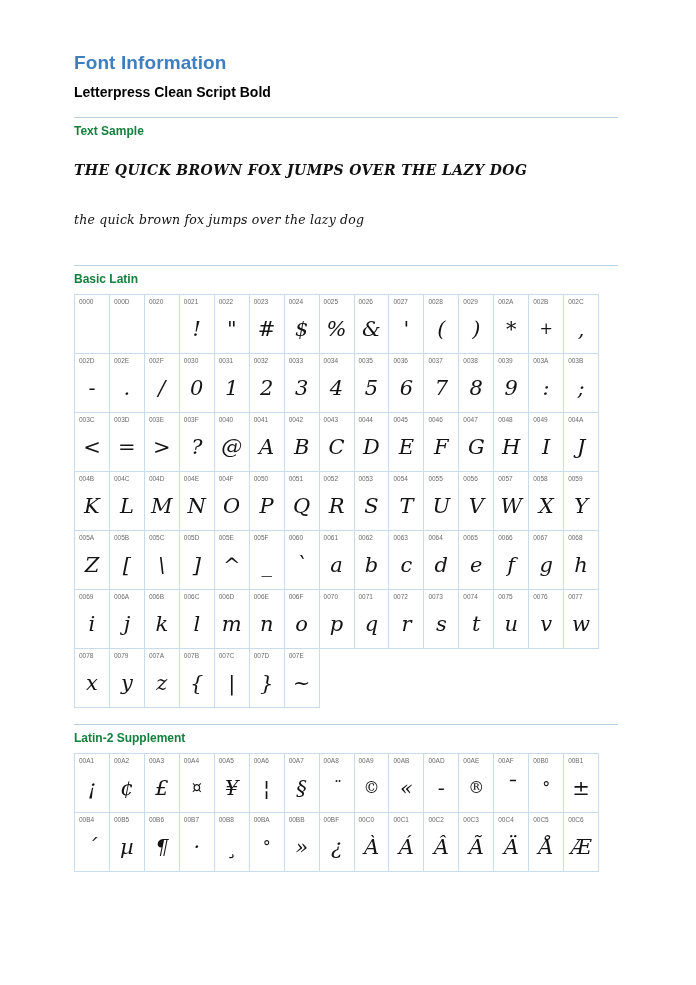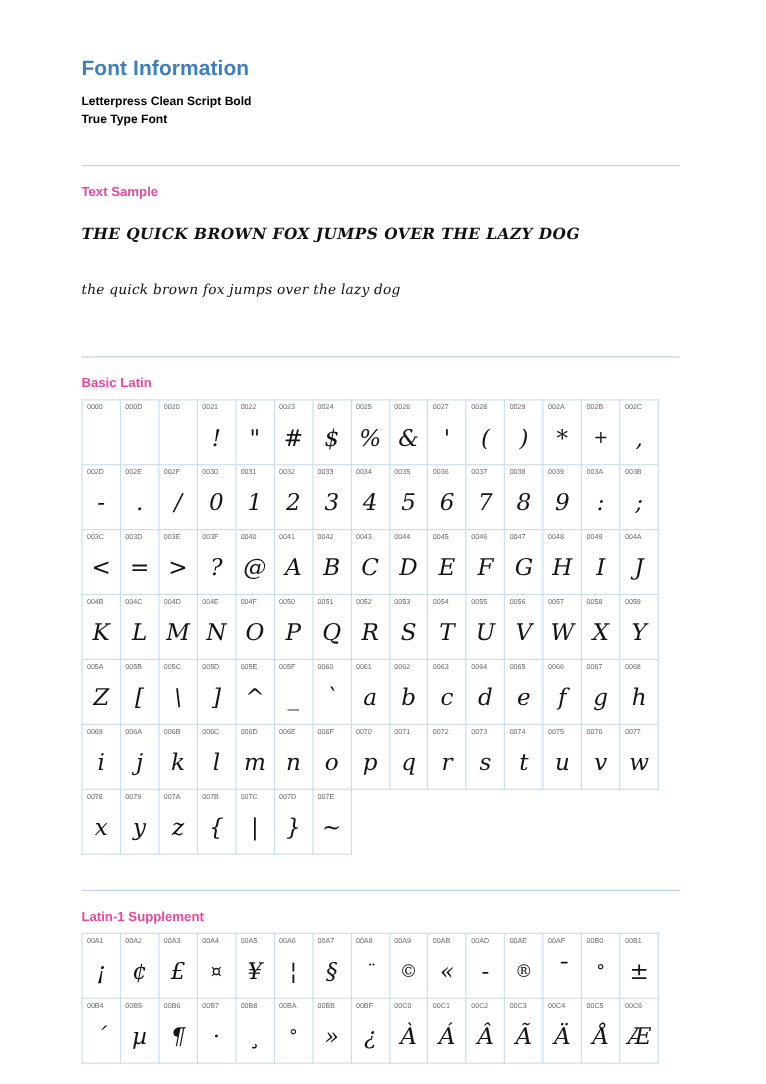--- a/index.html
+++ b/index.html
@@ -22,32 +22,32 @@
     padding: 52px 74px 0 74px;
   }
   .doc-title {
     font-size: 19px;
     font-weight: bold;
     color: #3f7fbf;
     margin: 0 0 10px 0;
     letter-spacing: 0.1px;
   }
   .info-line {
-    font-size: 11px;
+    font-size: 14px;
     font-weight: bold;
     line-height: 17px;
     color: #000;
   }
   .section-head {
     font-size: 12px;
     font-weight: bold;
-    color: #ec4899;
+    color: #15803d;
     border-top: 1px solid #b9d0e6;
-    padding-top: 16px;
-    margin-top: 32px;
+    padding-top: 6px;
+    margin-top: 16px;
     margin-bottom: 8px;
   }
   .sample-block {
     text-align: left;
     padding: 6px 0 10px 0;
   }
   .sample-upper {
     font-family: "DejaVu Serif", serif;
     font-style: italic;
     font-weight: bold;
@@ -107,21 +107,20 @@
 </style>
 </head>
 <body>
 
 <div class="page">
 
   <h1 class="doc-title">Font Information</h1>
 
   <div>
     <div class="info-line">Letterpress Clean Script Bold</div>
-    <div class="info-line">True Type Font</div>
   </div>
 
   <div class="section-head">Text Sample</div>
 
   <div class="sample-block">
     <div class="sample-upper">THE QUICK BROWN FOX JUMPS OVER THE LAZY DOG</div>
     <div class="sample-lower">the quick brown fox jumps over the lazy dog</div>
   </div>
 
   <div class="section-head">Basic Latin</div>
@@ -541,21 +540,21 @@
         <td class="empty"></td>
         <td class="empty"></td>
         <td class="empty"></td>
         <td class="empty"></td>
         <td class="empty"></td>
         <td class="empty"></td>
       </tr>
     </tbody>
   </table>
 
-  <div class="section-head">Latin-1 Supplement</div>
+  <div class="section-head">Latin-2 Supplement</div>
 
   <table class="glyphs">
     <tbody>
       <tr>
         <td class="cell">
             <div class="code">00A1</div>
             <div class="glyph">¡</div>
           </td>
         <td class="cell">
             <div class="code">00A2</div>

